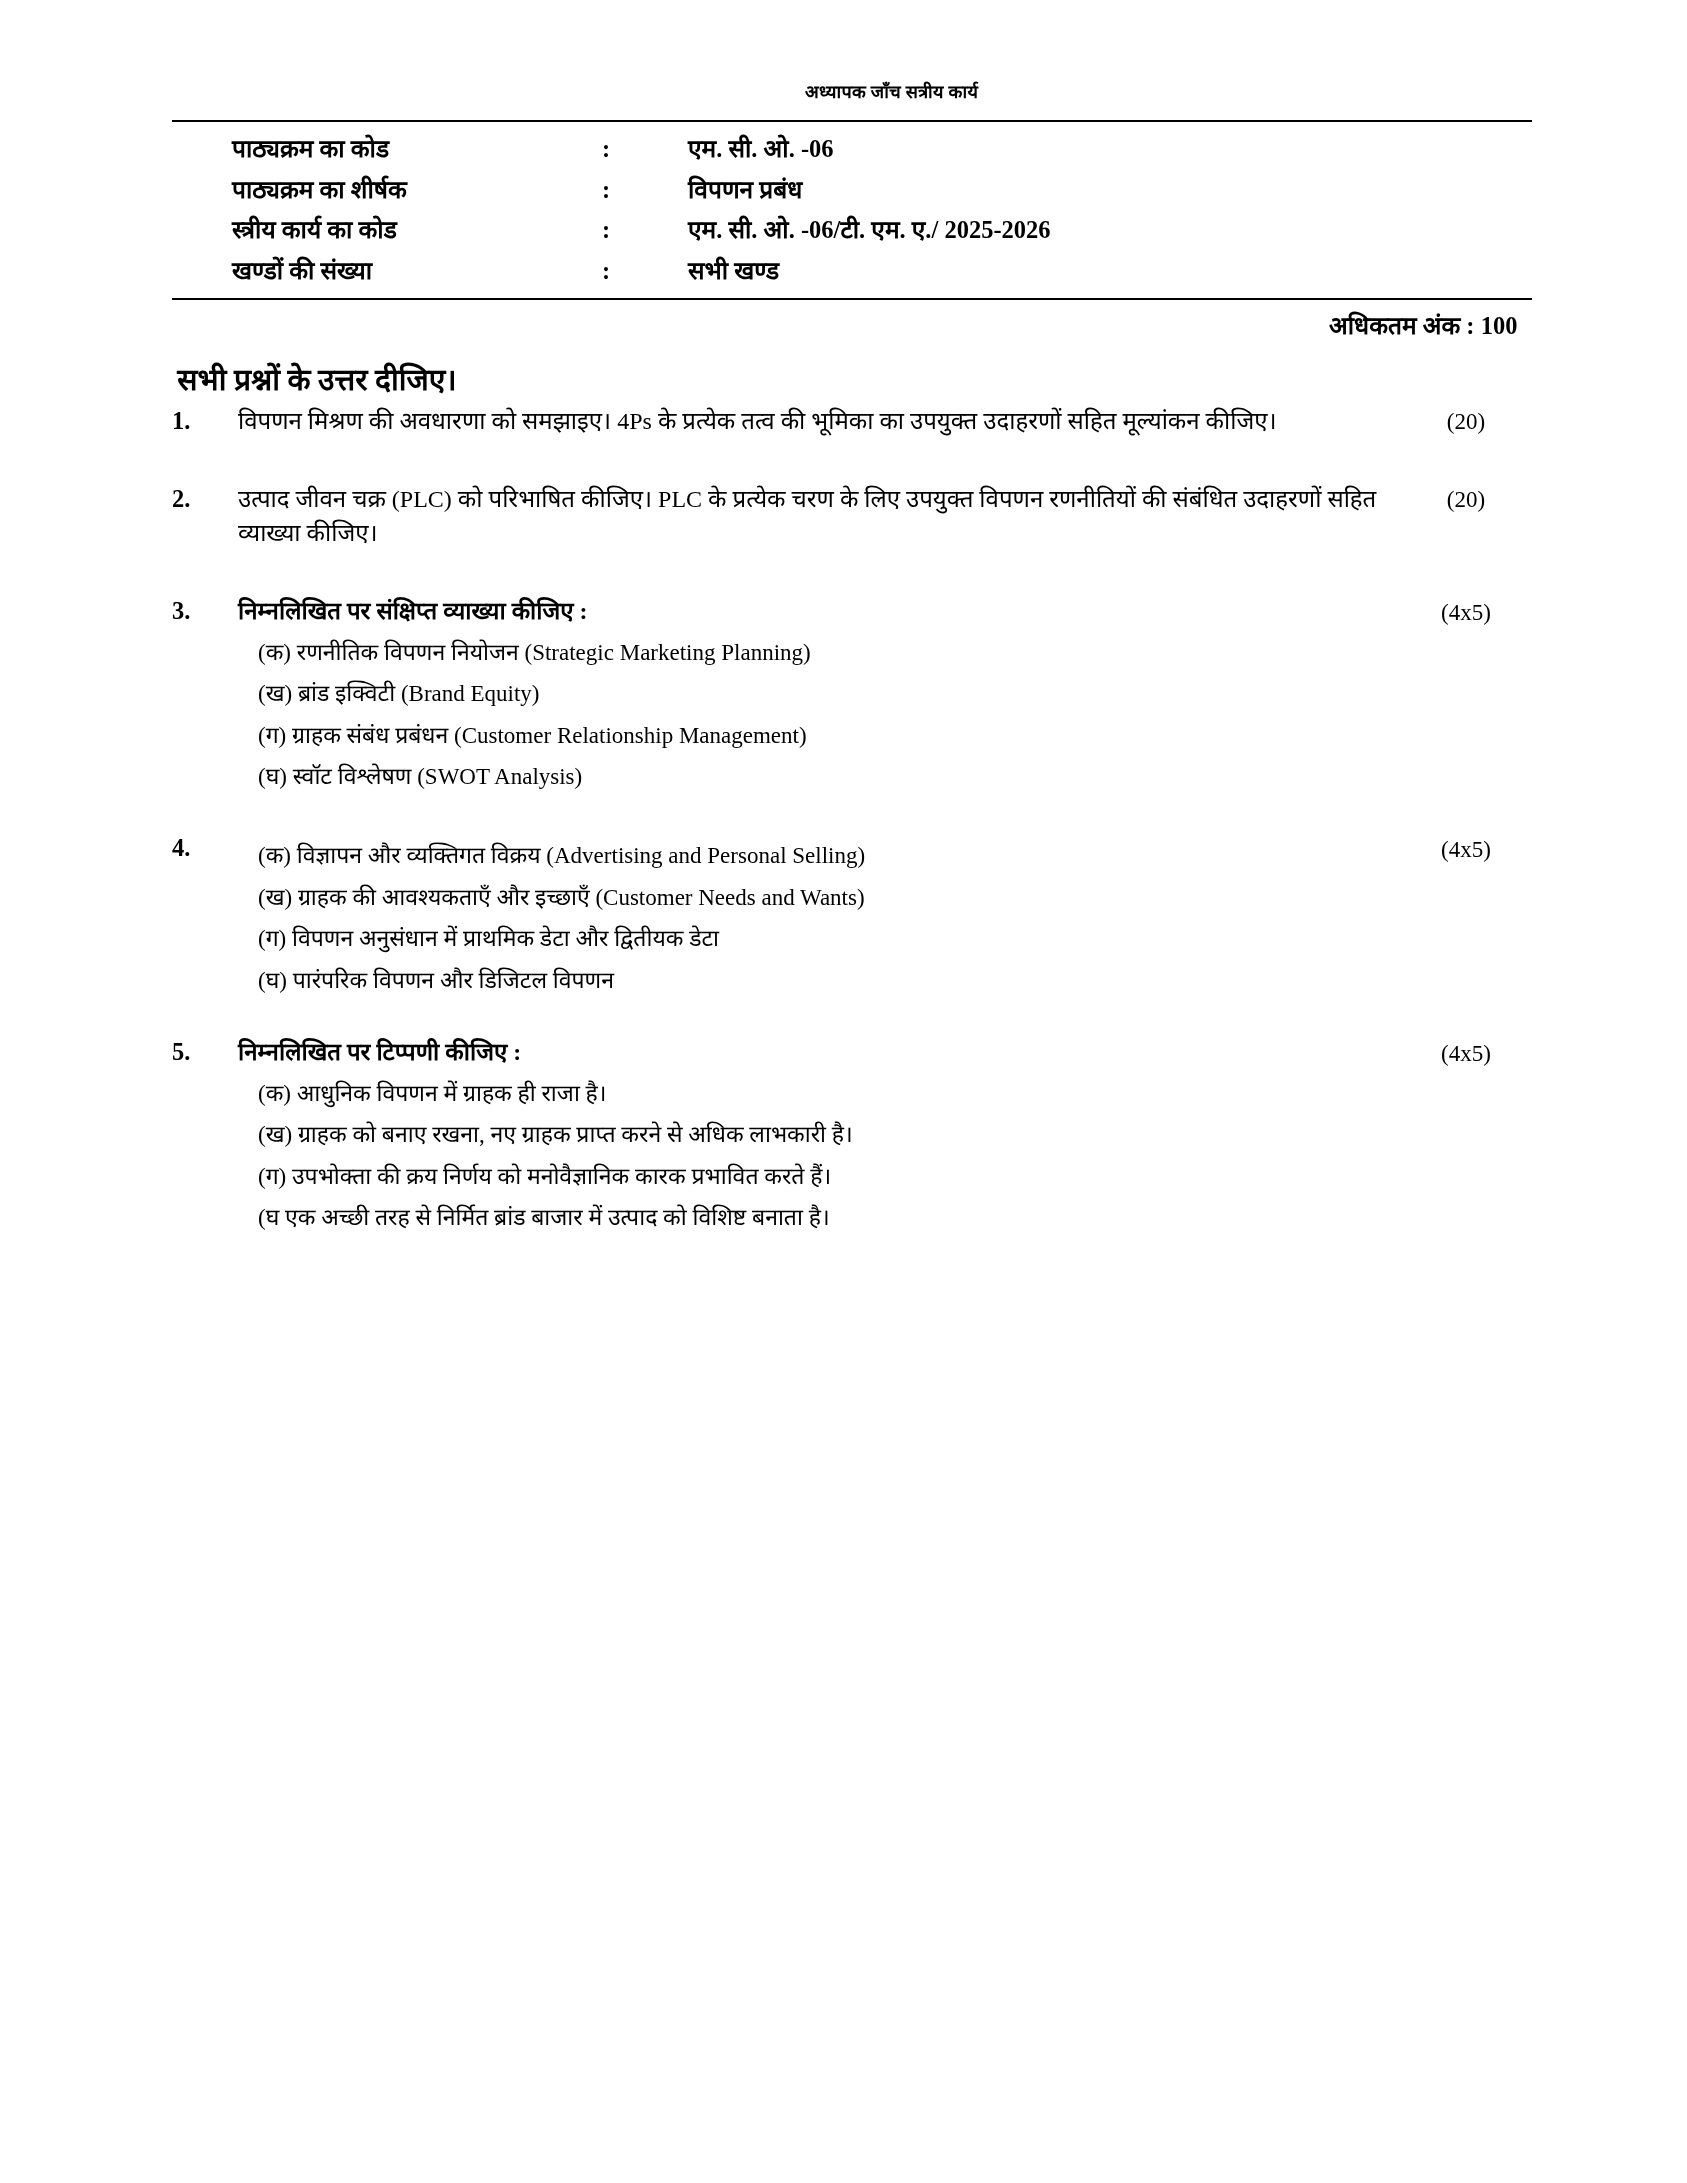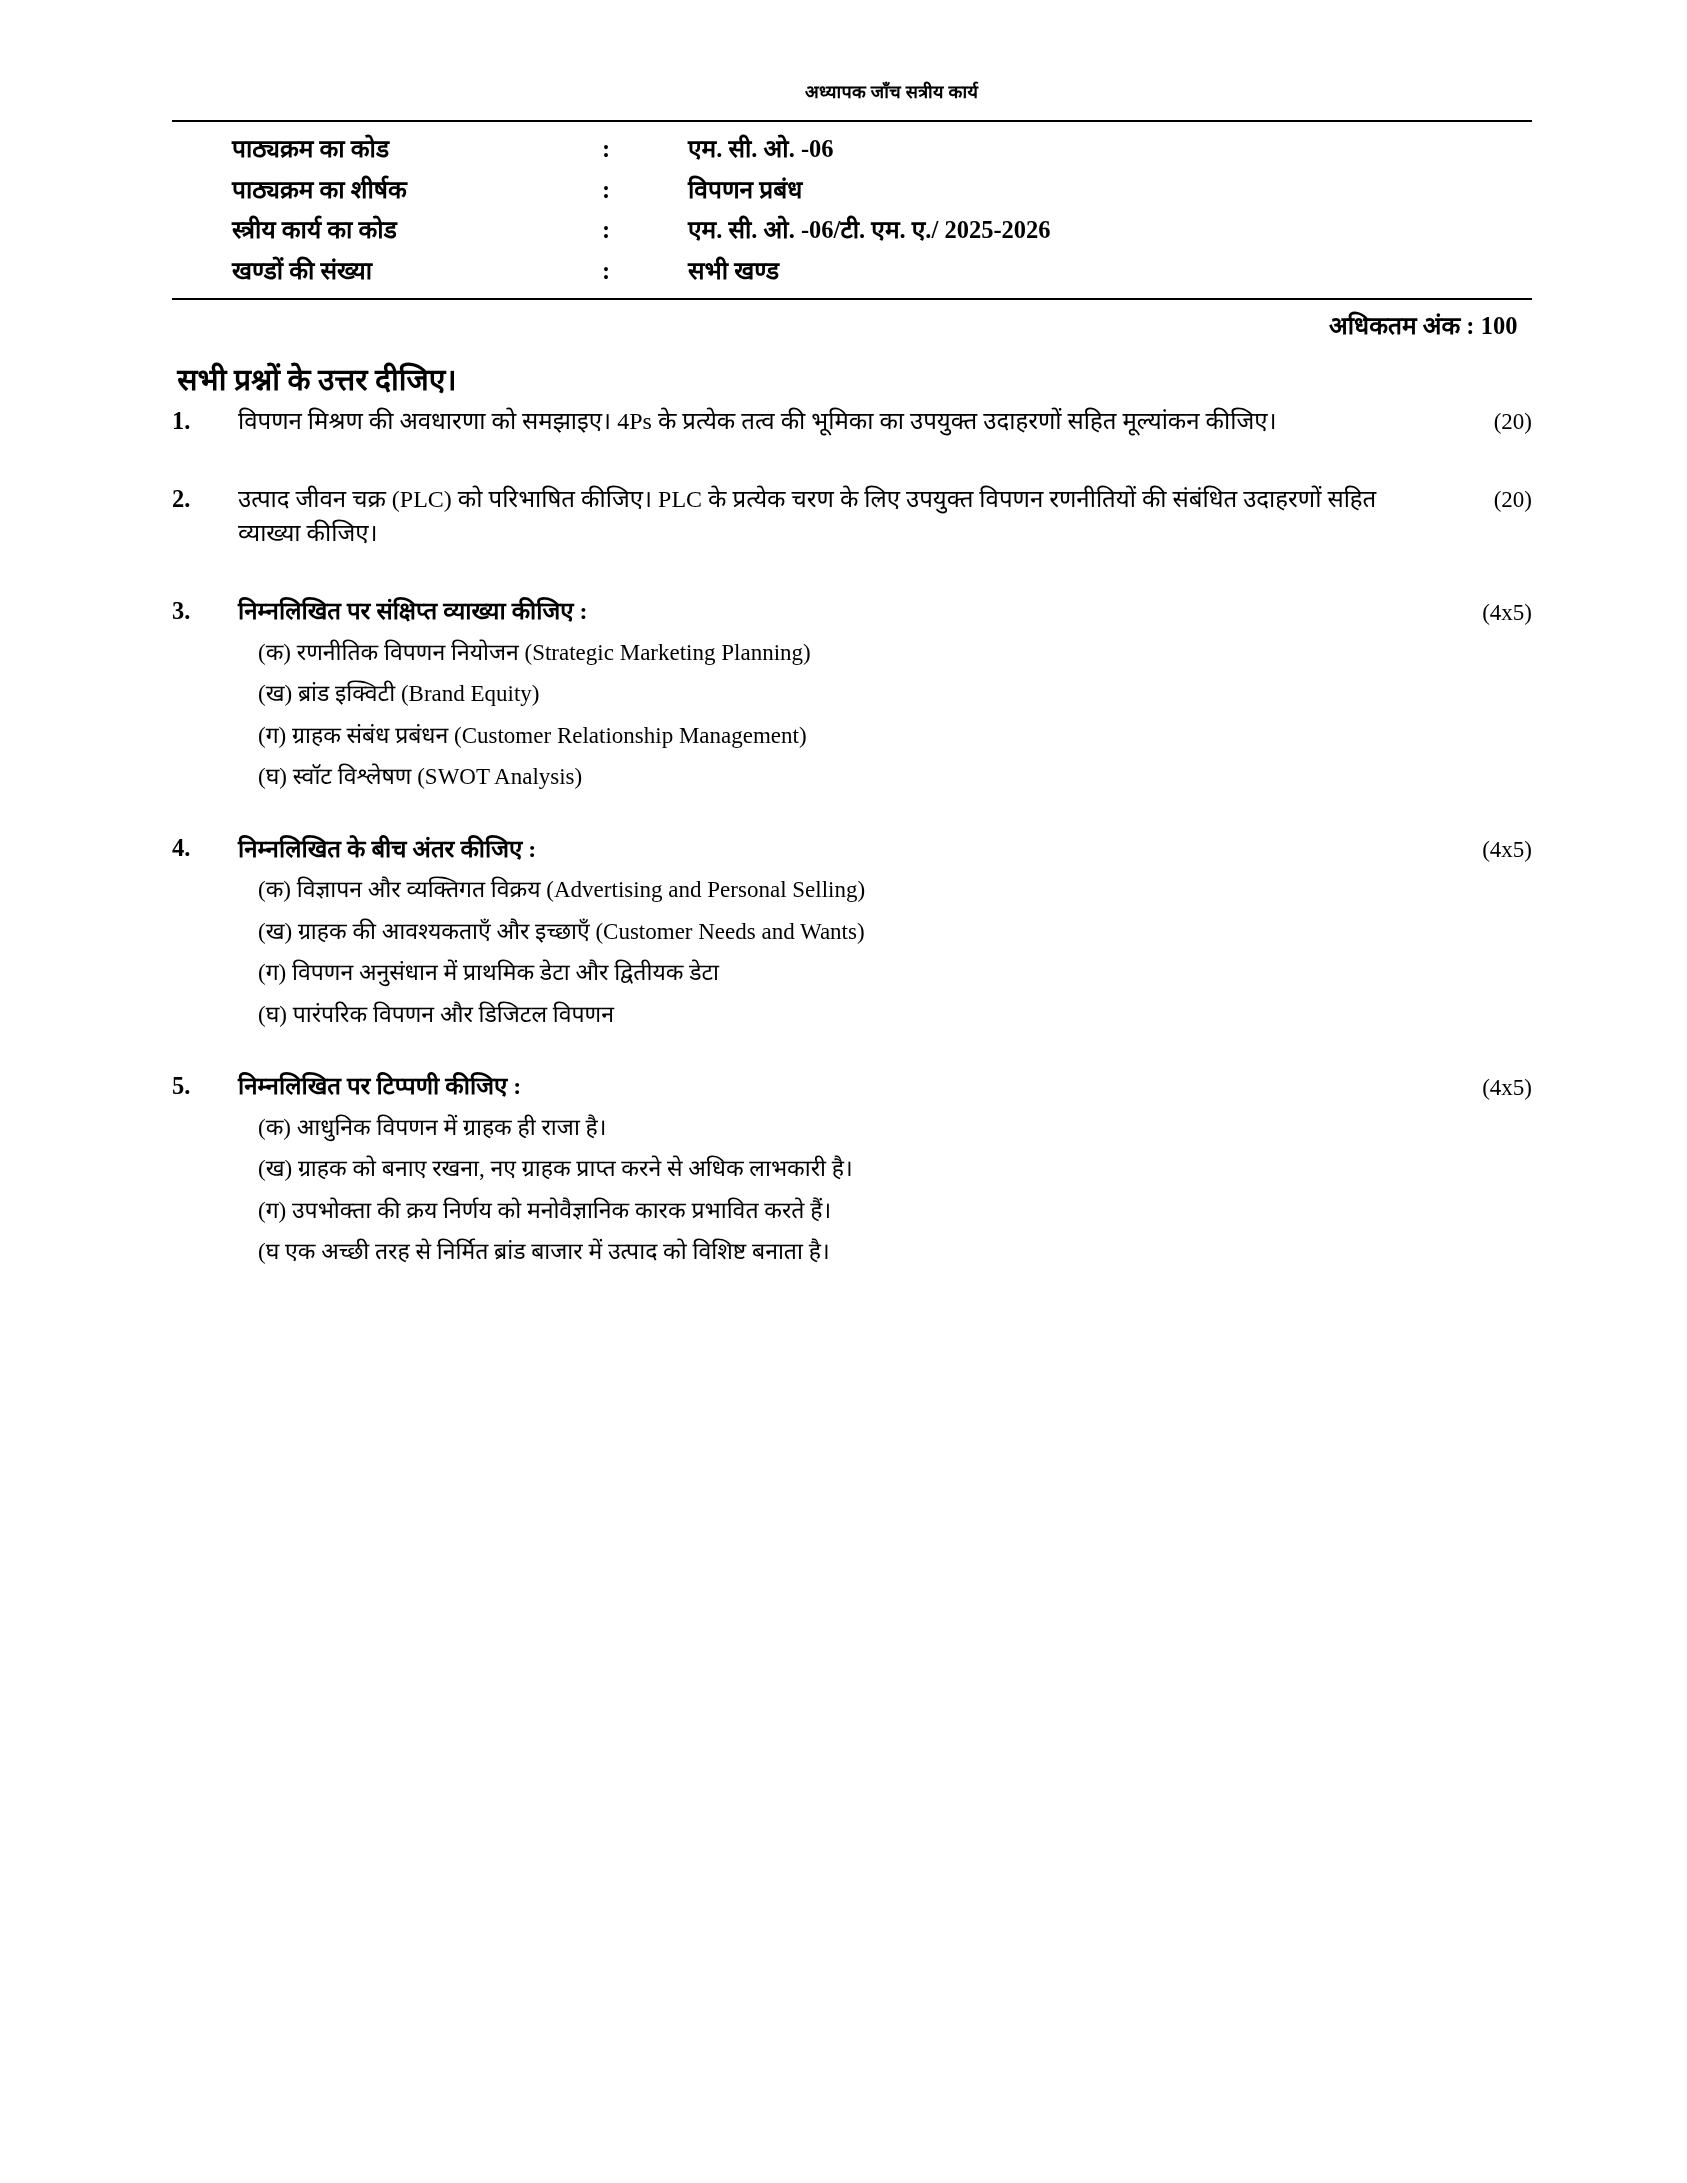--- a/index.html
+++ b/index.html
@@ -102,21 +102,21 @@
     box-sizing: border-box;
   }
   .qbody {
     flex: 1 1 auto;
     min-width: 0;
     padding-right: 16px;
   }
   .qmarks {
     width: 132px;
     flex: 0 0 132px;
-    text-align: right;
+    text-align: center;
     font-size: 23px;
     padding-top: 5.3px;
     box-sizing: border-box;
   }
   .qtext {
     font-size: 24px;
     line-height: 1.42;
     text-align: left;
   }
   .qtext.bold { font-weight: bold; }
@@ -210,21 +210,20 @@
           </div>
         </div>
         <div class="qmarks">(4x5)</div>
       </div>
 
       <div class="q-spacer-md"></div>
 
       <div class="qrow">
         <div class="qnum">4.</div>
         <div class="qbody">
-          <div class="qtext bold">निम्नलिखित के बीच अंतर कीजिए :</div>
           <div class="subitems">
             <div class="subitem">(क) विज्ञापन और व्यक्तिगत विक्रय (Advertising and Personal Selling)</div>
             <div class="subitem">(ख) ग्राहक की आवश्यकताएँ और इच्छाएँ (Customer Needs and Wants)</div>
             <div class="subitem">(ग) विपणन अनुसंधान में प्राथमिक डेटा और द्वितीयक डेटा</div>
             <div class="subitem">(घ) पारंपरिक विपणन और डिजिटल विपणन</div>
           </div>
         </div>
         <div class="qmarks">(4x5)</div>
       </div>
 

